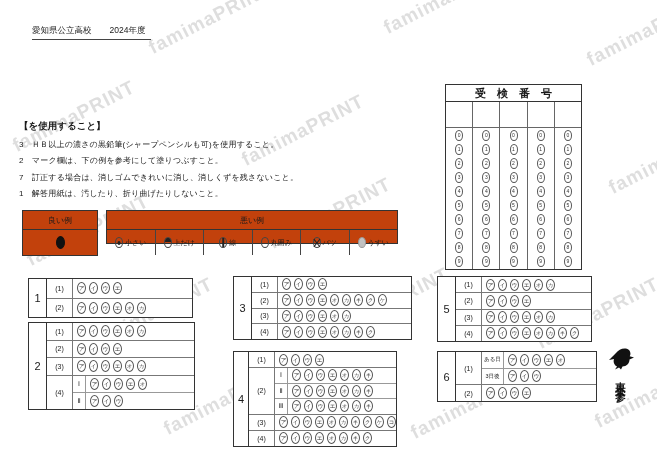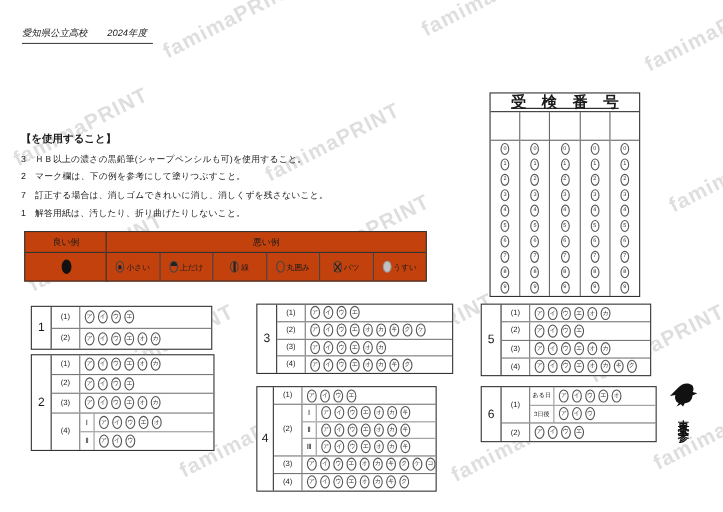--- a/index.html
+++ b/index.html
@@ -9,36 +9,36 @@
     background:#fff; color:#1a1a1a; position:relative; overflow:hidden;
   }
   .sheet { position:absolute; inset:0; background:#fff; }
 
   
   .wm { position:absolute; font-size:19px; font-weight:700; letter-spacing:1px;
         color:rgba(168,168,168,0.38); transform:rotate(-27deg);
         transform-origin:left center; white-space:nowrap; pointer-events:none; }
 
   
-  .school-line { position:absolute; left:20px; top:25px; font-size:8.5px;
-                 border-bottom:1px solid #444; padding:0 6px 2px 0;font-style:italic; }
+  .school-line { position:absolute; left:32px; top:25px; font-size:8.5px;
+                 border-bottom:1px solid #444; padding:0 6px 2px 0; }
   .school-line .yr { margin-left:18px; }
   .title-line { position:absolute; left:38px; top:46px; font-size:11px; font-weight:700; letter-spacing:1px; }
   .period { position:absolute; left:228px; top:42px; font-size:14.5px; font-weight:700; letter-spacing:2px; }
   .subject { position:absolute; left:58px; top:76px; font-size:16px; font-weight:700; letter-spacing:4px; }
 
   
   .notes { position:absolute; left:19px; top:120px; width:340px; }
   .notes-heading { font-size:9.5px; font-weight:700; }
   .note-item { font-size:8px; margin-top:5.5px; letter-spacing:0.2px; }
 
   
   .ex-box { position:absolute; border:1.5px solid #333; background:#c2410c; }
   .good-box { left:22px; top:210px; width:76px; height:46px; }
-  .bad-box  { left:96px; top:210px; width:292px; height:46px; }
+  .bad-box  { left:106px; top:210px; width:292px; height:34px; }
   .ex-head { height:19px; border-bottom:1px solid #333; display:flex; align-items:center; justify-content:center; font-size:8px; }
   .ex-body { height:25px; display:flex; align-items:center; justify-content:center; }
   .ex-cells { height:25px; display:flex; }
   .bad-cell { flex:1; border-right:1px solid #444; display:flex; align-items:center; justify-content:center; gap:2px; font-size:7px; }
   .bad-cell:last-child { border-right:none; }
 
   
   .mk { width:8px; height:11px; border:1px solid #444; border-radius:50%;
         display:inline-block; position:relative; flex:none; }
   .mk-good { width:9px; height:13px; background:#111; border-color:#111; }
@@ -57,21 +57,21 @@
   .name-box { position:absolute; left:427px; top:47px; width:160px; height:28px;
               border:1.5px solid #333; display:flex; background:#fff; }
   .name-label { width:42px; border-right:1px solid #333; display:flex; align-items:center;
                 justify-content:center; font-size:9px; letter-spacing:2px; }
   .name-value { flex:1; }
 
   
   .exam-grid { position:absolute; left:445px; top:84px; width:137px; height:186px;
                border:1.5px solid #333; display:flex; flex-direction:column; background:#fff; }
   .eg-head { height:17px; border-bottom:1px solid #333; display:flex; align-items:center;
-             justify-content:center; font-size:14px; font-weight:700;text-decoration:underline; }
+             justify-content:center; font-size:11px; font-weight:700; }
   .eg-cols { flex:1; display:flex; }
   .eg-col { flex:1; border-right:1px solid #666; display:flex; flex-direction:column; }
   .eg-col:last-child { border-right:none; }
   .eg-write { height:26px; border-bottom:1px solid #666; }
   .eg-bubs { flex:1; display:flex; flex-direction:column; }
   .eg-cell { flex:1; display:flex; align-items:center; justify-content:center; }
 
   
   .bub { width:9px; height:12px; border:1px solid #555; border-radius:50%; font-size:5.5px;
          line-height:10px; text-align:center; color:#333; flex:none; display:inline-block; }

